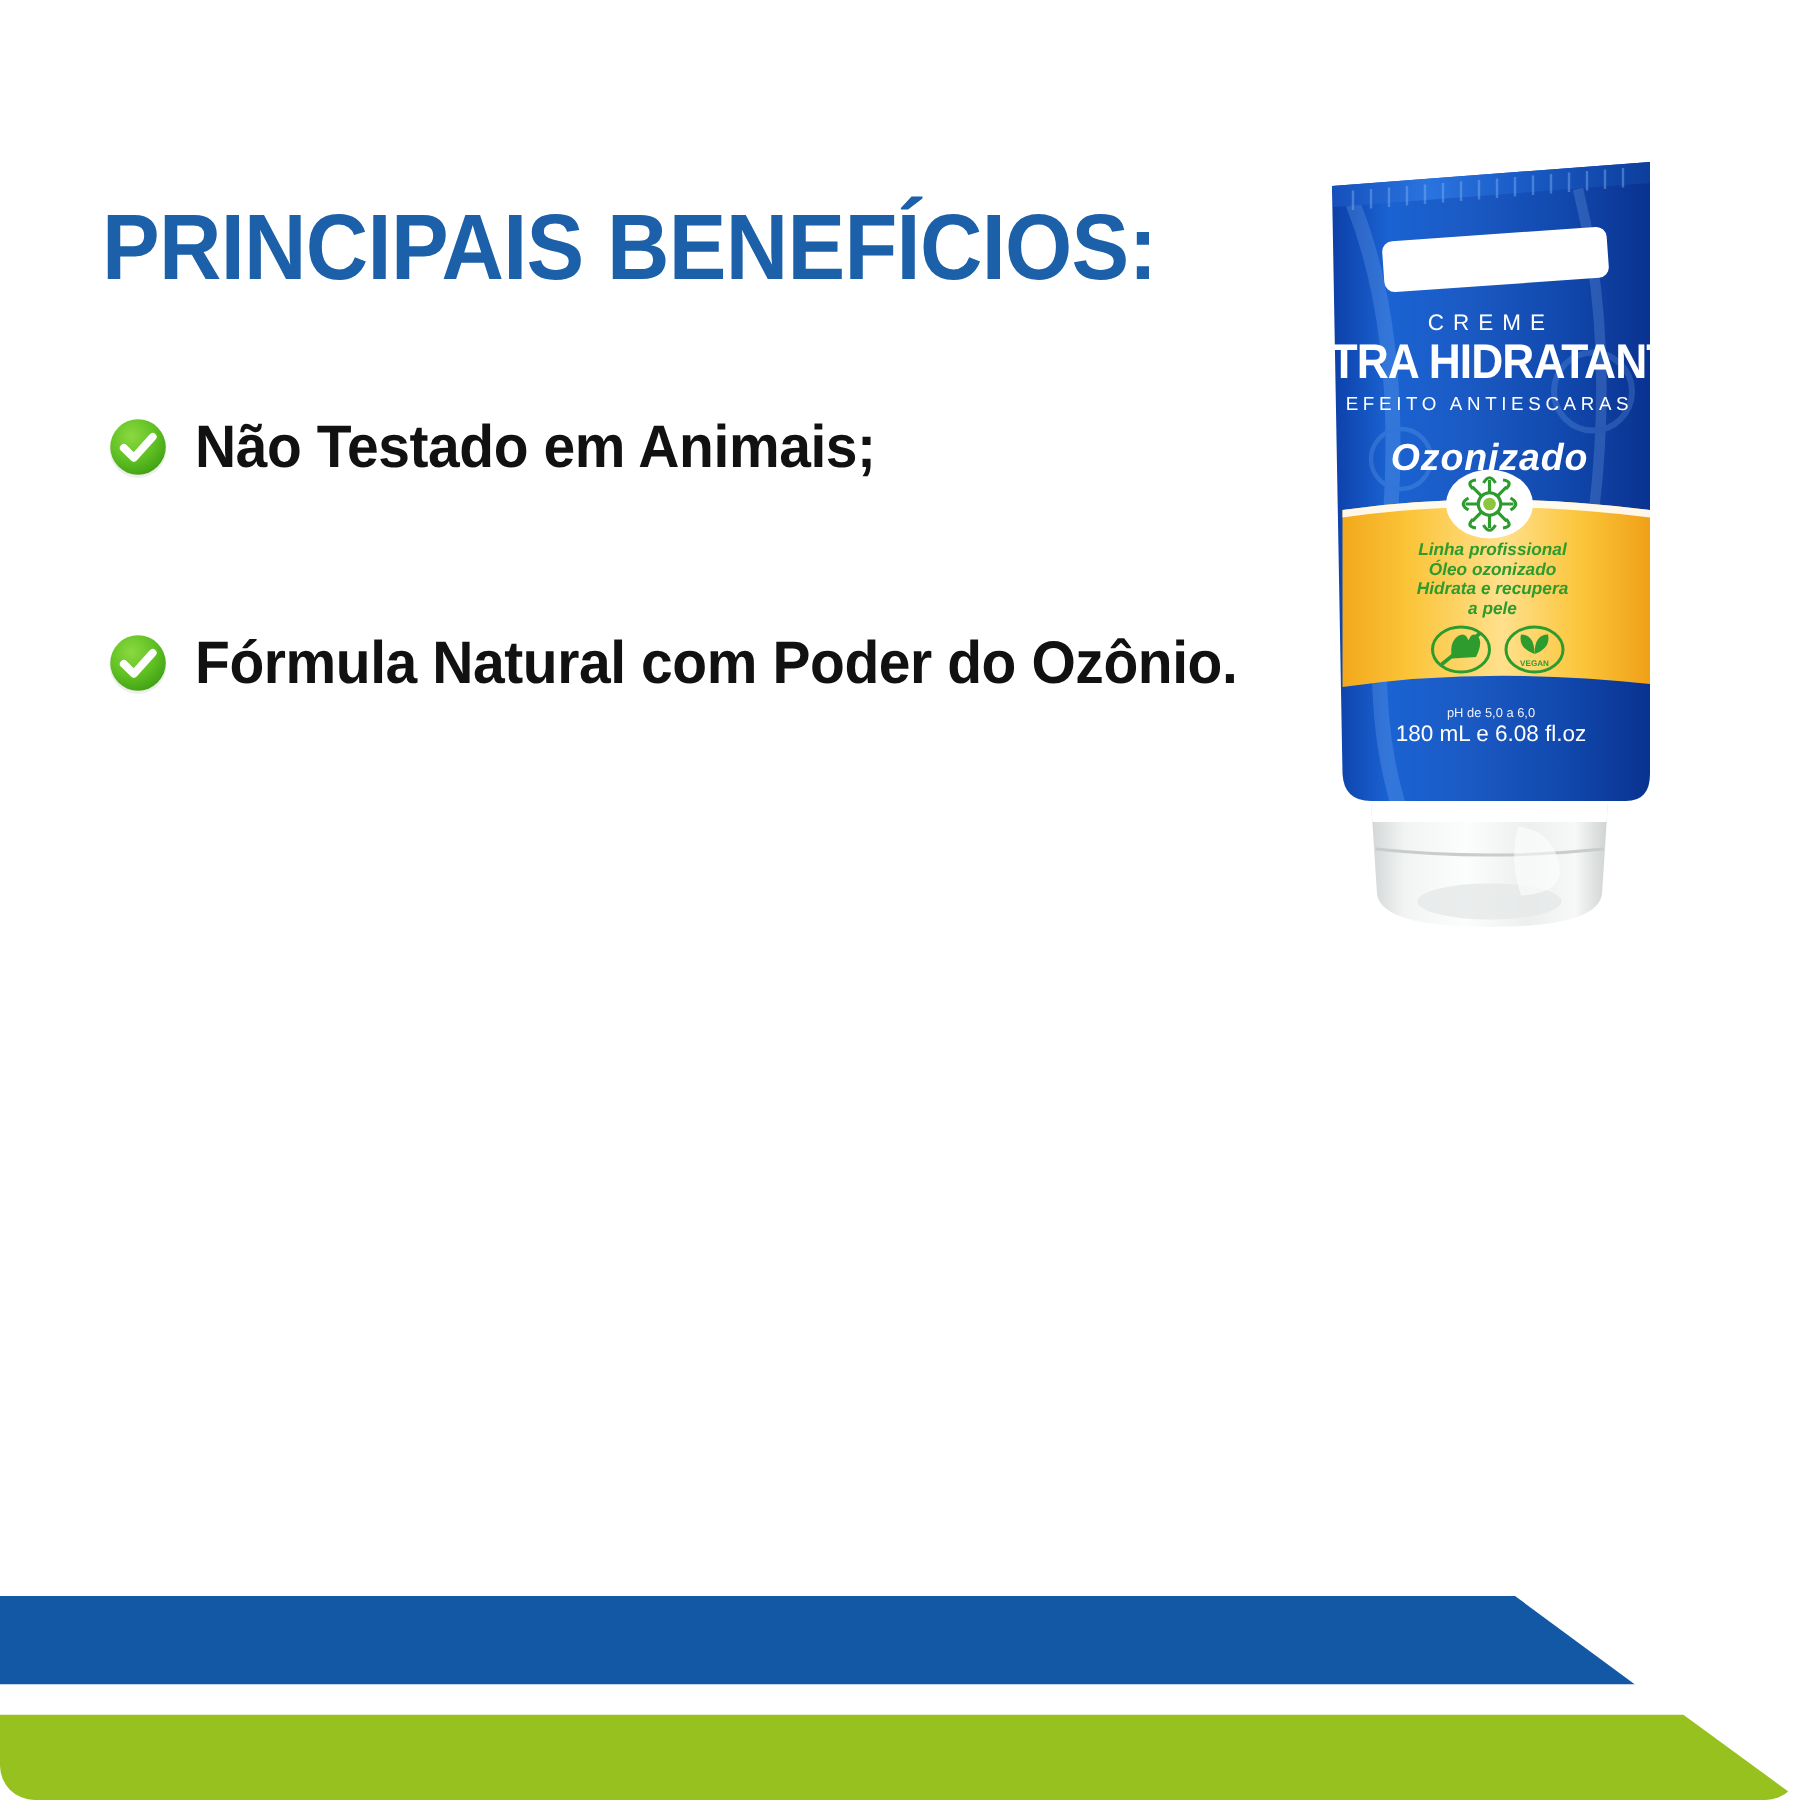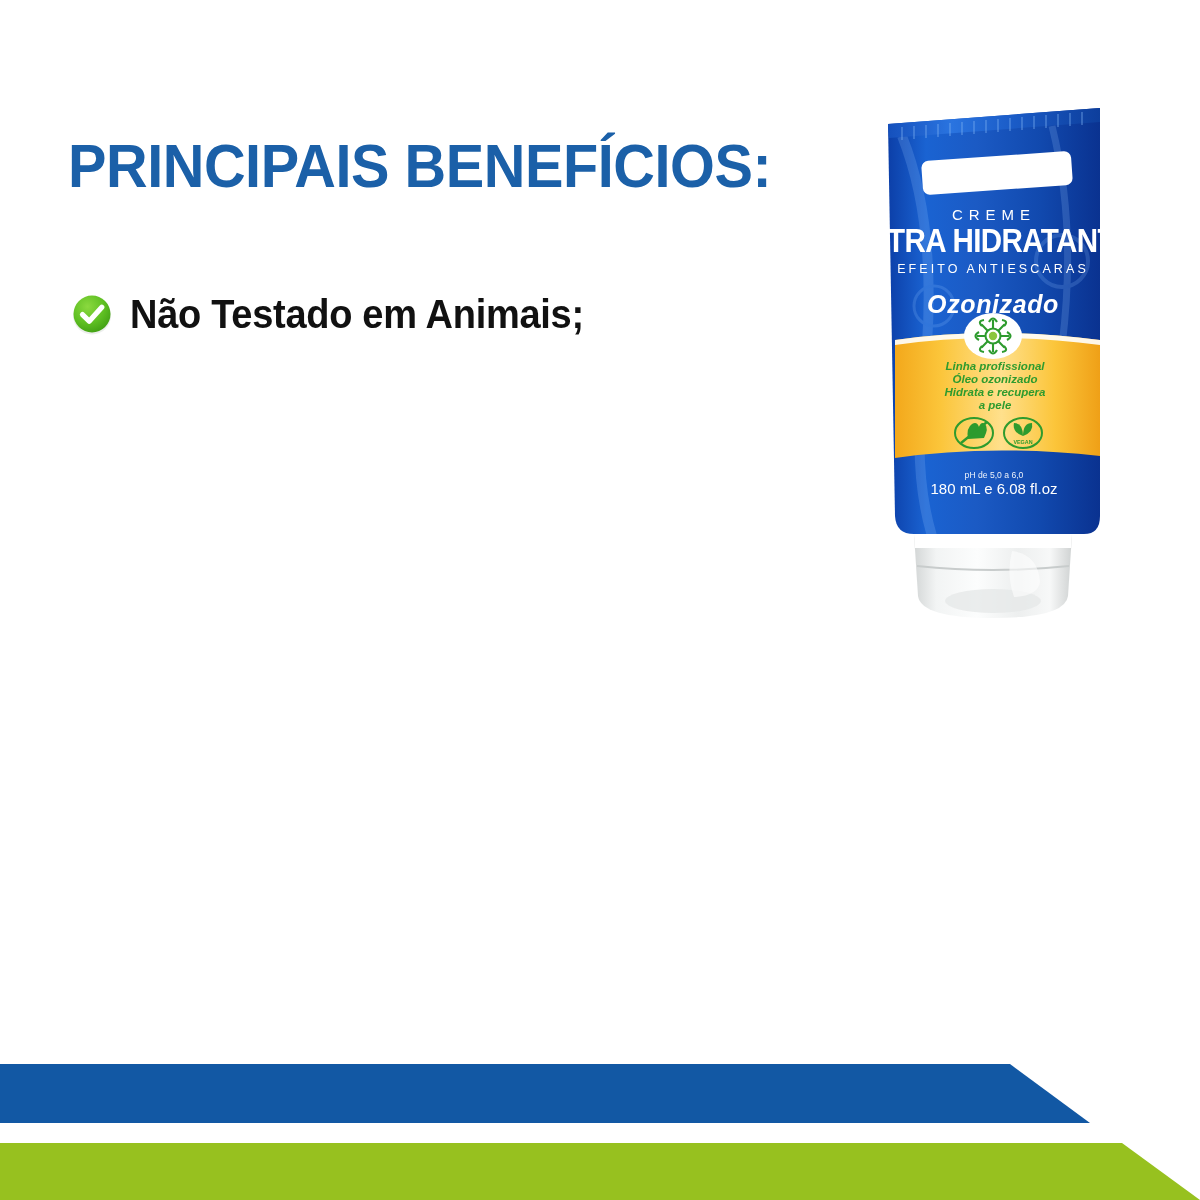--- a/index.html
+++ b/index.html
@@ -11,20 +11,21 @@
   body {
     font-family: "Liberation Sans", sans-serif;
   }
 
   .canvas {
     position: relative;
     width: 1200px;
     height: 1200px;
     background: #ffffff;
     overflow: hidden;
+    border-radius: 23px;
   }
 
   
   .headline {
     position: absolute;
     left: 68px;
     top: 133px;
     font-family: "Liberation Sans", sans-serif;
     font-size: 62px;
     font-weight: 700;
@@ -33,21 +34,21 @@
     transform: scaleX(0.93);
     transform-origin: left center;
     white-space: nowrap;
     line-height: 1.05;
   }
 
   
   .benefits {
     position: absolute;
     left: 70px;
-    top: 280px;
+    top: 264px;
     width: 880px;
   }
   .benefit-row {
     display: flex;
     align-items: center;
     height: 68px;
     margin-bottom: 76px;
   }
   .benefit-row:last-child { margin-bottom: 0; }
 
@@ -128,20 +129,30 @@
           <path d="M12.5 22.6 L19.2 29.2 L31.8 15.2" fill="none" stroke="#ffffff" stroke-width="5.2" stroke-linecap="round" stroke-linejoin="round"></path>
         </svg>
       </span>
       <span class="benefit-text">Não Testado em Animais;</span>
     </div>
 
 
 
 
 
+    <div class="benefit-row">
+      <span class="check-badge">
+        <svg viewBox="0 0 44 44" xmlns="http://www.w3.org/2000/svg">
+          <ellipse cx="22" cy="23.5" rx="19" ry="19" fill="#c9cdc9" opacity="0.35"></ellipse>
+          <circle cx="22" cy="22" r="18.5" fill="url(#cg1)"></circle>
+          <path d="M12.5 22.6 L19.2 29.2 L31.8 15.2" fill="none" stroke="#ffffff" stroke-width="5.2" stroke-linecap="round" stroke-linejoin="round"></path>
+        </svg>
+      </span>
+      <span class="benefit-text">Fórmula Natural com Poder do Ozônio.</span>
+    </div>
 
   </div>
 
   <div class="product">
     <svg viewBox="0 0 256 540" xmlns="http://www.w3.org/2000/svg">
       <defs>
         <linearGradient id="blueBody" x1="0" y1="0" x2="1" y2="0">
           <stop offset="0%" stop-color="#0C3FA8"></stop>
           <stop offset="18%" stop-color="#1A63D2"></stop>
           <stop offset="42%" stop-color="#1B5AC4"></stop>

